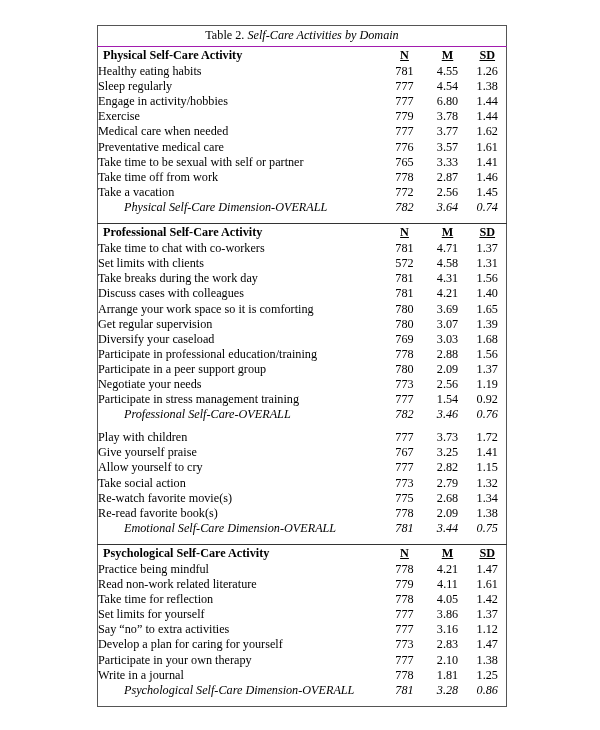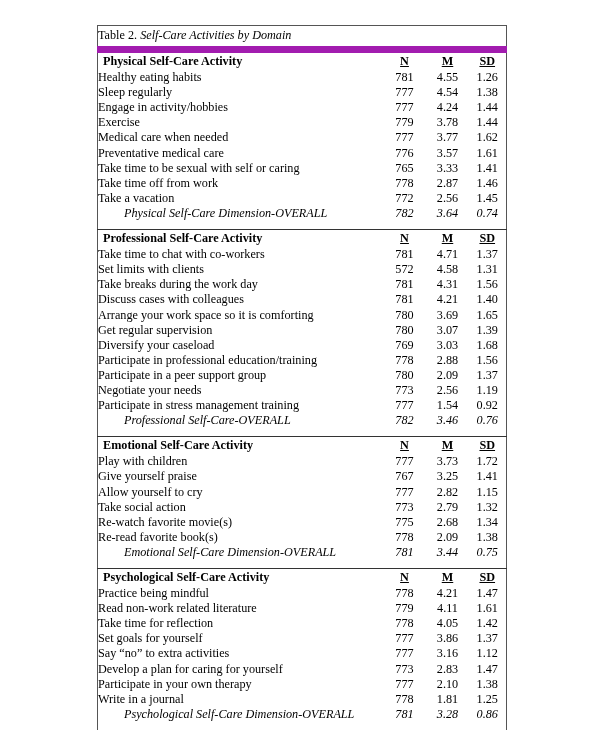--- a/index.html
+++ b/index.html
@@ -38,22 +38,22 @@
   col.c-m     { width: 42px; }
   col.c-sd    { width: 38px; }
 
   
   .frame-top    { border-top: 1px solid #555; }
   .frame-bottom { border-bottom: 1px solid #555; }
   .frame-left   { border-left: 1px solid #555; }
   .frame-right  { border-right: 1px solid #555; }
 
   tr.title-row td {
-    text-align: left;
-    border-bottom: 7px solid #a21caf;
+    text-align: center;
+    border-bottom: 1px solid #a21caf;
     padding: 2px 0 3px 0;
     height: auto;
     line-height: 15px;
   }
   .title-caption { font-style: normal; }
   .title-italic  { font-style: italic; }
 
   tr.section-head td {
     font-weight: bold;
     border-top: 1px solid #333;
@@ -108,21 +108,21 @@
         </tr>
         <tr>
           <td class="item">Sleep regularly</td>
           <td class="num">777</td>
           <td class="num">4.54</td>
           <td class="num">1.38</td>
         </tr>
         <tr>
           <td class="item">Engage in activity/hobbies</td>
           <td class="num">777</td>
-          <td class="num">4.24</td>
+          <td class="num">6.80</td>
           <td class="num">1.44</td>
         </tr>
         <tr>
           <td class="item">Exercise</td>
           <td class="num">779</td>
           <td class="num">3.78</td>
           <td class="num">1.44</td>
         </tr>
         <tr>
           <td class="item">Medical care when needed</td>
@@ -130,21 +130,21 @@
           <td class="num">3.77</td>
           <td class="num">1.62</td>
         </tr>
         <tr>
           <td class="item">Preventative medical care</td>
           <td class="num">776</td>
           <td class="num">3.57</td>
           <td class="num">1.61</td>
         </tr>
         <tr>
-          <td class="item">Take time to be sexual with self or caring</td>
+          <td class="item">Take time to be sexual with self or partner</td>
           <td class="num">765</td>
           <td class="num">3.33</td>
           <td class="num">1.41</td>
         </tr>
         <tr>
           <td class="item">Take time off from work</td>
           <td class="num">778</td>
           <td class="num">2.87</td>
           <td class="num">1.46</td>
         </tr>
@@ -231,26 +231,20 @@
           <td class="num">777</td>
           <td class="num">1.54</td>
           <td class="num">0.92</td>
         </tr>
         <tr class="overall last-item">
           <td class="item">Professional Self-Care-OVERALL</td>
           <td class="num">782</td>
           <td class="num">3.46</td>
           <td class="num">0.76</td>
         </tr>
-        <tr class="section-head">
-          <td class="lbl">Emotional Self-Care Activity</td>
-          <td class="num"><span class="colhead">N</span></td>
-          <td class="num"><span class="colhead">M</span></td>
-          <td class="num"><span class="colhead">SD</span></td>
-        </tr>
         <tr>
           <td class="item">Play with children</td>
           <td class="num">777</td>
           <td class="num">3.73</td>
           <td class="num">1.72</td>
         </tr>
         <tr>
           <td class="item">Give yourself praise</td>
           <td class="num">767</td>
           <td class="num">3.25</td>
@@ -304,21 +298,21 @@
           <td class="num">4.11</td>
           <td class="num">1.61</td>
         </tr>
         <tr>
           <td class="item">Take time for reflection</td>
           <td class="num">778</td>
           <td class="num">4.05</td>
           <td class="num">1.42</td>
         </tr>
         <tr>
-          <td class="item">Set goals for yourself</td>
+          <td class="item">Set limits for yourself</td>
           <td class="num">777</td>
           <td class="num">3.86</td>
           <td class="num">1.37</td>
         </tr>
         <tr>
           <td class="item">Say “no” to extra activities</td>
           <td class="num">777</td>
           <td class="num">3.16</td>
           <td class="num">1.12</td>
         </tr>

